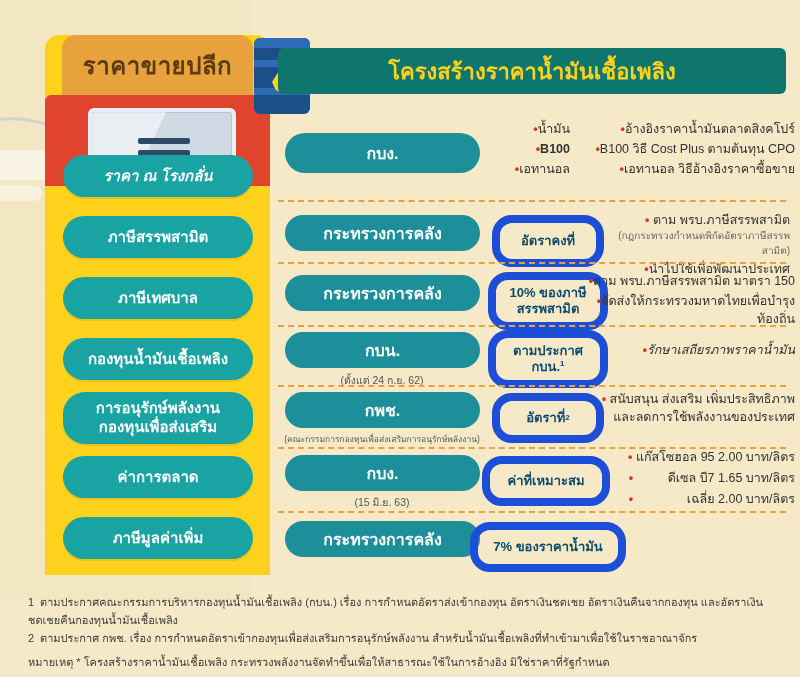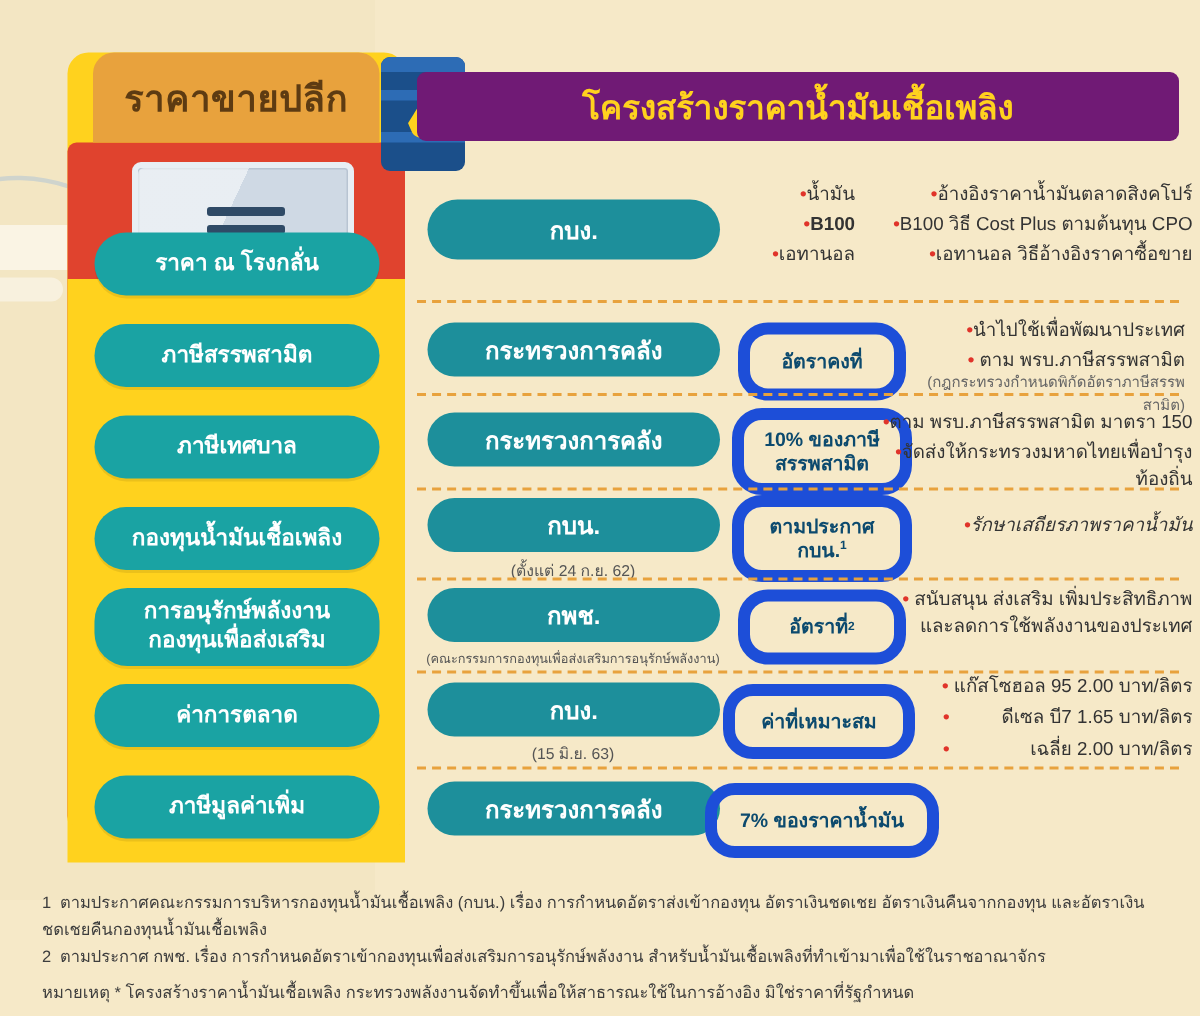--- a/index.html
+++ b/index.html
@@ -70,21 +70,21 @@
   .pill{
     position:absolute;left:63px;width:190px;
     background:#1aa3a3;color:#ffffff;border-radius:22px;
     display:flex;align-items:center;justify-content:center;text-align:center;
     font-size:15px;font-weight:bold;line-height:1.25;
     box-shadow:0 2px 0 rgba(0,0,0,.08);
   }
   
   .banner{
     position:absolute;left:278px;top:48px;width:508px;height:46px;
-    background:#701a75;border-radius:6px;
+    background:#0f766e;border-radius:6px;
     display:flex;align-items:center;justify-content:center;
     color:#ffd21e;font-size:22px;font-weight:bold;
   }
   .barrel-wrap{position:absolute;left:248px;top:34px;width:70px;height:88px;}
   .barrel{
     position:absolute;left:6px;top:4px;width:56px;height:76px;
     background:#1b4f8a;border-radius:6px;
   }
   .barrel .top{position:absolute;left:0;top:0;width:56px;height:10px;background:#2d6cb5;border-radius:6px 6px 0 0;}
   .barrel .band1{position:absolute;left:0;top:22px;width:56px;height:7px;background:#2d6cb5;}
@@ -139,21 +139,21 @@
 
 <div class="pump"></div>
 <div class="pump-body"></div>
 <div class="pump-yellowstripe"></div>
 <div class="pump-head"></div>
 <div class="pump-title">ราคาขายปลีก</div>
 <div class="pump-screen">
     <div class="glare"></div>
   </div>
 
-<div class="pill" style="top:155px;height:42px;">ราคา ณ โรงกลั่น</div>
+<div class="pill" style="top:155px;height:42px;font-style:italic;">ราคา ณ โรงกลั่น</div>
 <div class="pill" style="top:216px;height:42px;">ภาษีสรรพสามิต</div>
 <div class="pill" style="top:277px;height:42px;">ภาษีเทศบาล</div>
 <div class="pill" style="top:338px;height:42px;">กองทุนน้ำมันเชื้อเพลิง</div>
 <div class="pill" style="top:392px;height:52px;flex-direction:column;">
   <span>การอนุรักษ์พลังงาน</span>
   <span>กองทุนเพื่อส่งเสริม</span>
 </div>
 <div class="pill" style="top:456px;height:42px;">ค่าการตลาด</div>
 <div class="pill" style="top:517px;height:42px;">ภาษีมูลค่าเพิ่ม</div>
 
@@ -181,25 +181,25 @@
     <li>B100 วิธี Cost Plus ตามต้นทุน CPO</li>
     <li>เอทานอล วิธีอ้างอิงราคาซื้อขาย</li>
   </ul>
 </div>
 <div class="rowline" style="top:200px;"></div>
 
 <div class="lozenge" style="left:285px;top:215px;width:195px;height:36px;">กระทรวงการคลัง</div>
 <div class="outline" style="left:492px;top:215px;width:96px;height:36px;">อัตราคงที่</div>
 <div class="bullets" style="left:580px;top:211px;width:210px;">
   <ul>
-    <li>นำไปใช้เพื่อพัฒนาประเทศ</li>
     <li>
       <span>ตาม พรบ.ภาษีสรรพสามิต</span>
       <span class="sub">(กฎกระทรวงกำหนดพิกัดอัตราภาษีสรรพสามิต)</span>
     </li>
+    <li>นำไปใช้เพื่อพัฒนาประเทศ</li>
   </ul>
 </div>
 <div class="rowline" style="top:262px;"></div>
 
 <div class="lozenge" style="left:285px;top:275px;width:195px;height:36px;">กระทรวงการคลัง</div>
 <div class="outline" style="left:488px;top:272px;width:104px;height:42px;flex-direction:column;">
   <span>10% ของภาษี</span>
   <span>สรรพสามิต</span>
 </div>
 <div class="bullets" style="left:580px;top:272px;width:215px;">

